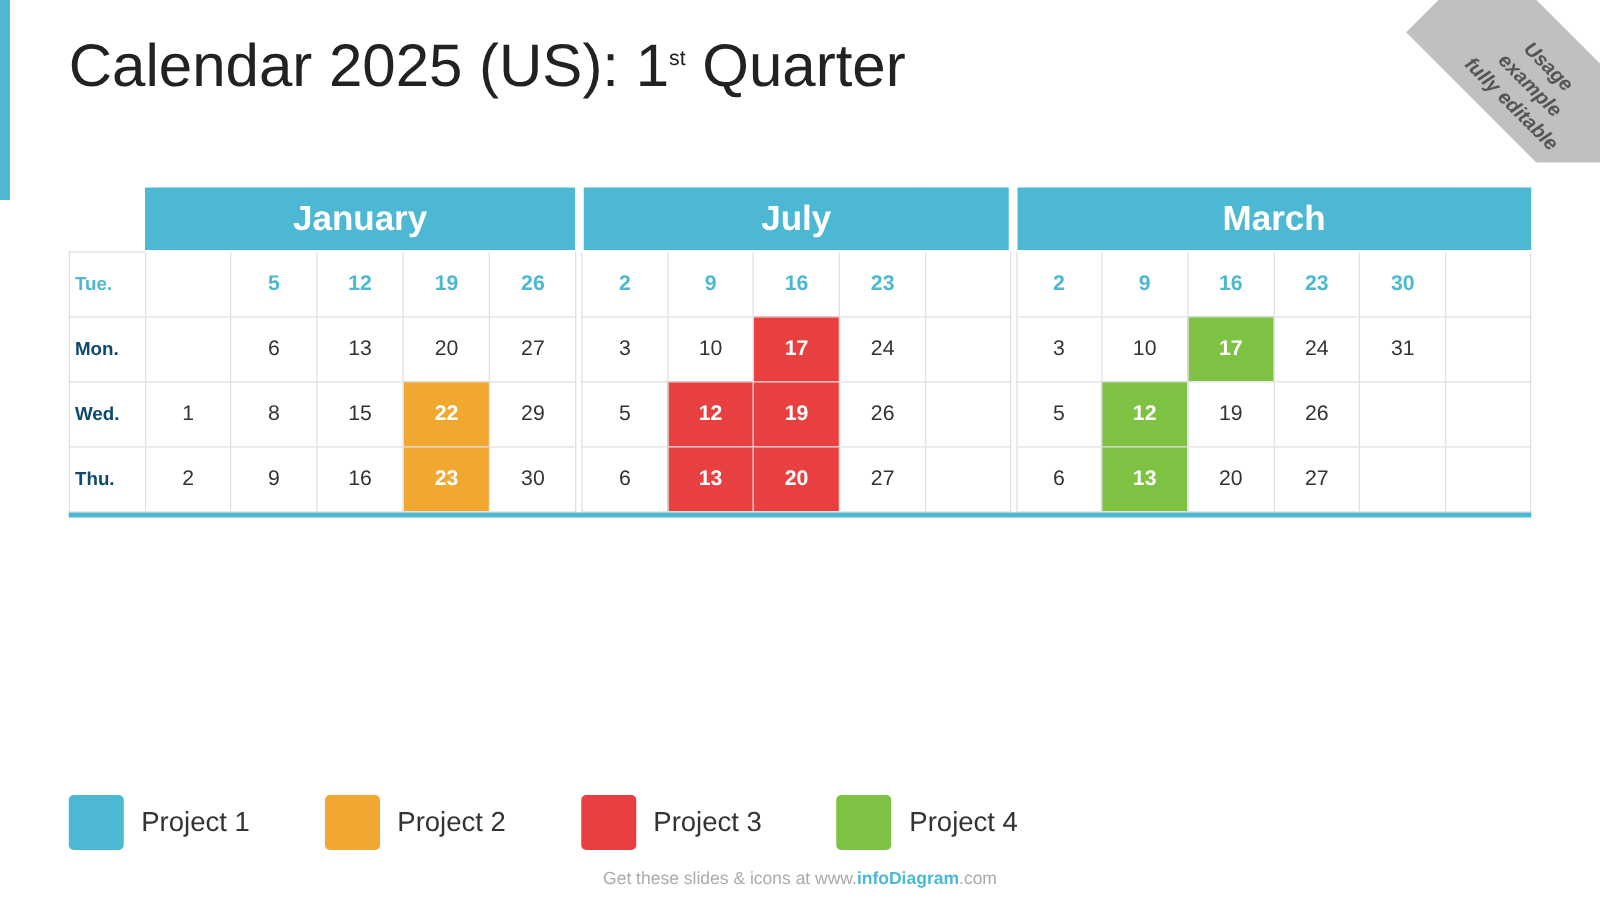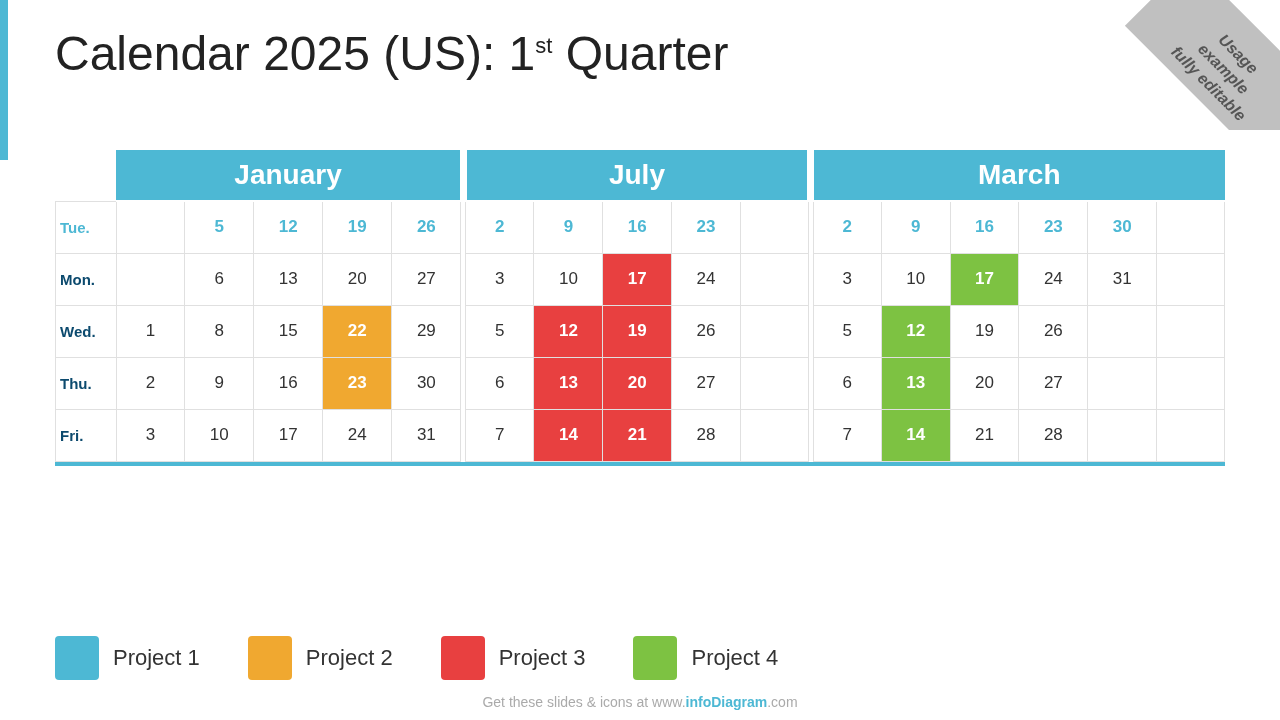--- a/index.html
+++ b/index.html
@@ -25,21 +25,21 @@
       position: absolute;
       top: 28px; left: 55px;
     }
     .title-text {
       font-size: 48px;
       font-weight: 300;
       color: #222;
       line-height: 1.1;
     }
     .title-text sup {
-      font-size: 22px;
+      font-size: 17px;
     }
 
     
     .corner-banner {
       position: absolute;
       top: -10px; right: -10px;
       width: 200px; height: 140px;
       overflow: hidden;
     }
     .corner-ribbon {
@@ -147,21 +147,21 @@
       color: transparent;
     }
 
     
     .legend {
       position: absolute;
       bottom: 40px;
       left: 55px;
       display: flex;
       align-items: flex-start;
-      gap: 48px;
+      gap: 60px;
     }
     .legend-item {
       display: flex;
       align-items: center;
       gap: 14px;
     }
     .legend-box {
       width: 44px;
       height: 44px;
       border-radius: 4px;
@@ -335,41 +335,20 @@
         <td class="date-cell empty"></td>
         <td style="border:none;background:#fff;"></td>
         <td class="date-cell">6</td>
         <td class="date-cell proj4">13</td>
         <td class="date-cell">20</td>
         <td class="date-cell">27</td>
         <td class="date-cell empty"></td>
         <td class="date-cell empty"></td>
       </tr>
 
-      <tr>
-        <td class="day-label">Fri.</td>
-        <td class="date-cell">3</td>
-        <td class="date-cell">10</td>
-        <td class="date-cell">17</td>
-        <td class="date-cell">24</td>
-        <td class="date-cell">31</td>
-        <td style="border:none;background:#fff;"></td>
-        <td class="date-cell">7</td>
-        <td class="date-cell proj3">14</td>
-        <td class="date-cell proj3">21</td>
-        <td class="date-cell">28</td>
-        <td class="date-cell empty"></td>
-        <td style="border:none;background:#fff;"></td>
-        <td class="date-cell">7</td>
-        <td class="date-cell proj4">14</td>
-        <td class="date-cell">21</td>
-        <td class="date-cell">28</td>
-        <td class="date-cell empty"></td>
-        <td class="date-cell empty"></td>
-      </tr>
 
     </tbody>
   </table>
   <div class="calendar-bottom-bar"></div>
 </div>
 
 <div class="legend">
   <div class="legend-item">
     <div class="legend-box" style="background:#4db8d4;"></div>
     <span class="legend-label">Project 1</span>

